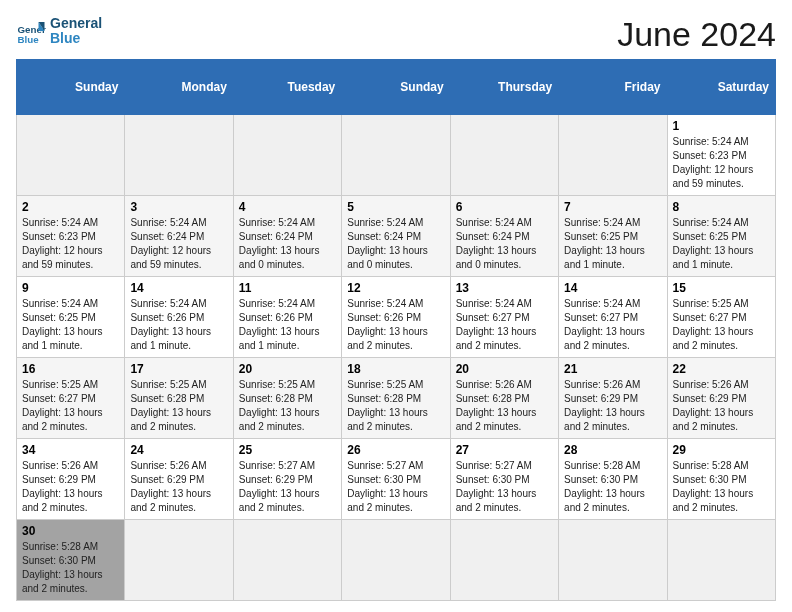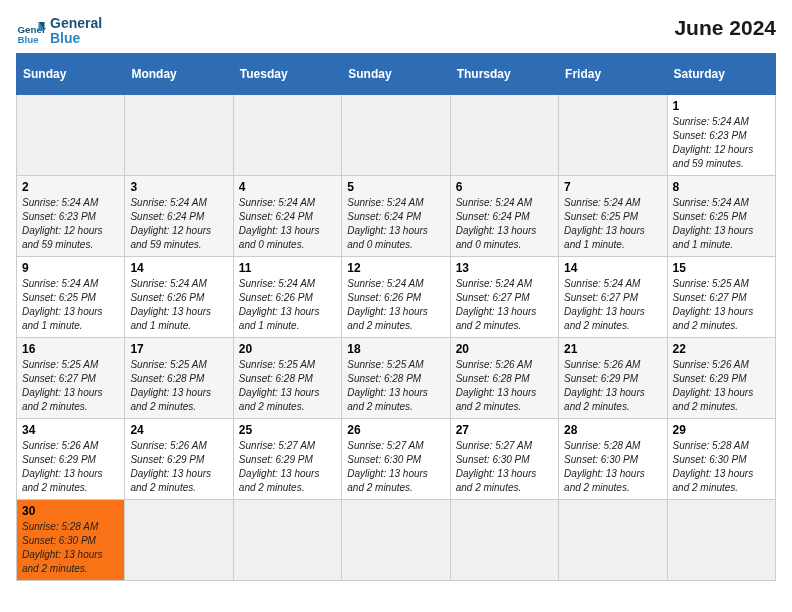--- a/index.html
+++ b/index.html
@@ -22,43 +22,43 @@
       gap: 4px;
     }
     .logo-icon {
       width: 30px;
       height: 30px;
     }
     .title-block {
       text-align: right;
     }
     .month-title {
-      font-size: 21px;
-      font-weight: bold;
+      font-size: 34px;
+      font-weight: normal;
       color: #1a1a1a;
       line-height: 1.1;
     }
     .location-title {
       font-size: 15px;
       color: #333;
     }
     table {
       width: 100%;
       border-collapse: collapse;
       font-size: 11px;
     }
     thead tr {
       background-color: #2e6db4;
     }
     thead th {
       color: #fff;
       font-size: 12px;
       font-weight: bold;
-      padding: 13px 6px;
-      text-align: left;
+      padding: 20px 6px;
+      text-align: right;
       border: 1px solid #2e6db4;
     }
     tbody td {
       vertical-align: top;
       border: 1px solid #ccc;
       padding: 4px 5px;
       width: calc(100% / 7);
       min-height: 60px;
       background: #fff;
     }
@@ -68,27 +68,26 @@
     .day-num {
       font-weight: bold;
       font-size: 12px;
       display: block;
       margin-bottom: 2px;
     }
     .day-info {
       font-size: 10px;
       color: #222;
       line-height: 1.4;
-      font-style: italic;
     }
     .empty-cell {
       background: #f0f0f0 !important;
     }
     tbody tr:last-child td {
-      background: #f97316;
+      background: #a3a3a3;
     }
   </style>
 </head>
 <body>
 
 <div class="header-section">
   <div class="logo">
     <svg class="logo-icon" viewBox="0 0 40 40">
       <text x="2" y="22" font-size="13" font-family="Arial" font-weight="bold" fill="#1a5276">General</text>
       <text x="2" y="36" font-size="13" font-family="Arial" font-weight="bold" fill="#2e86c1">Blue</text>

